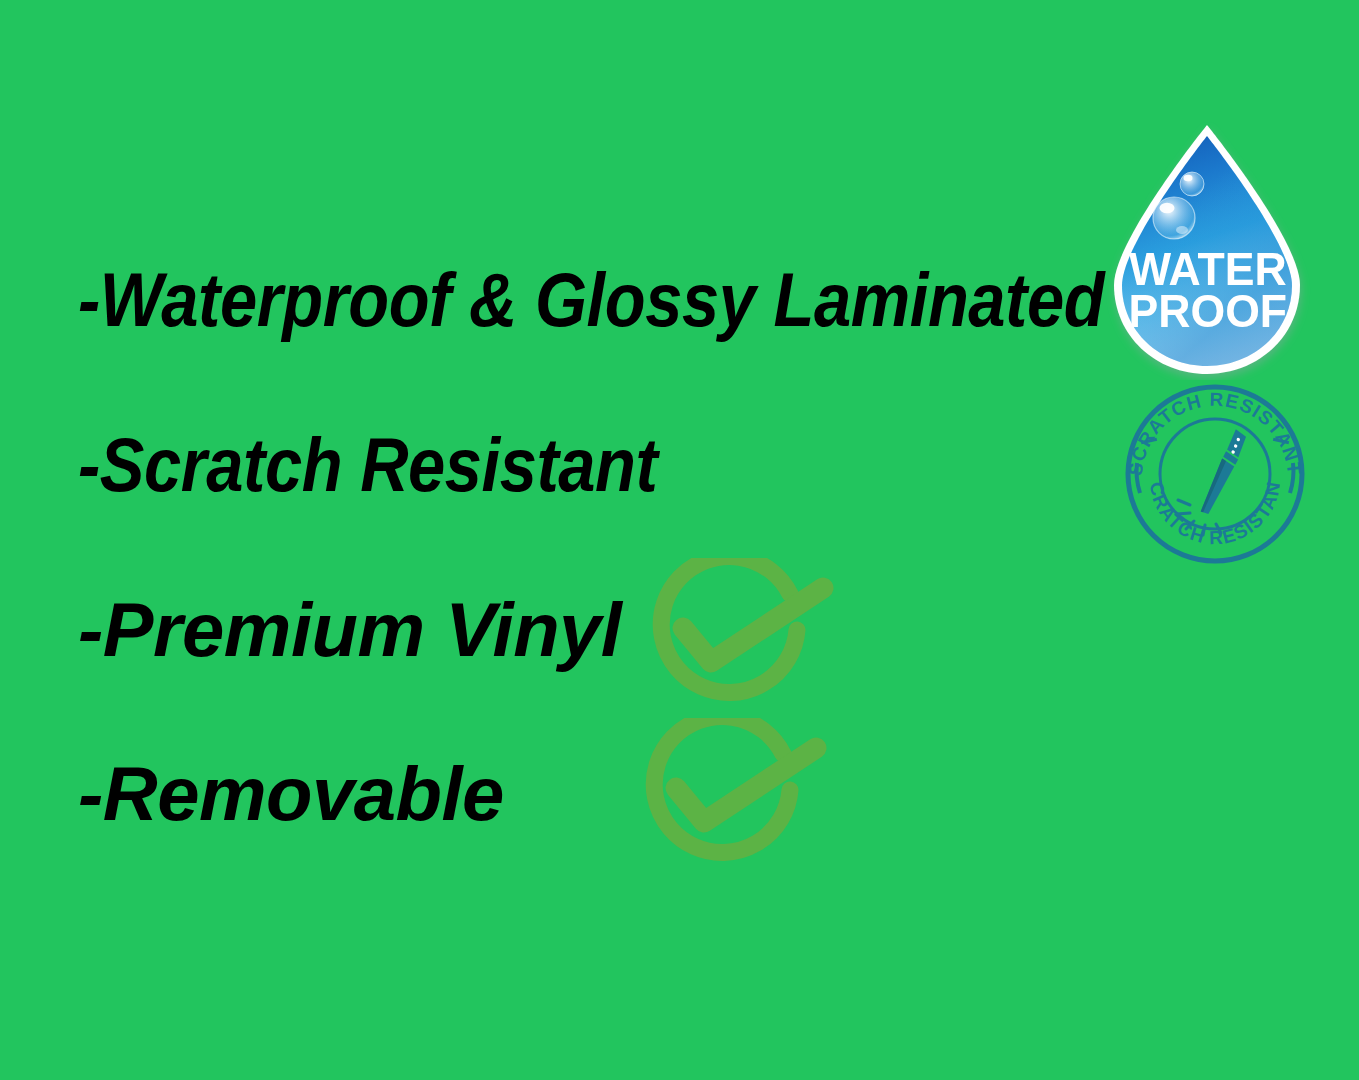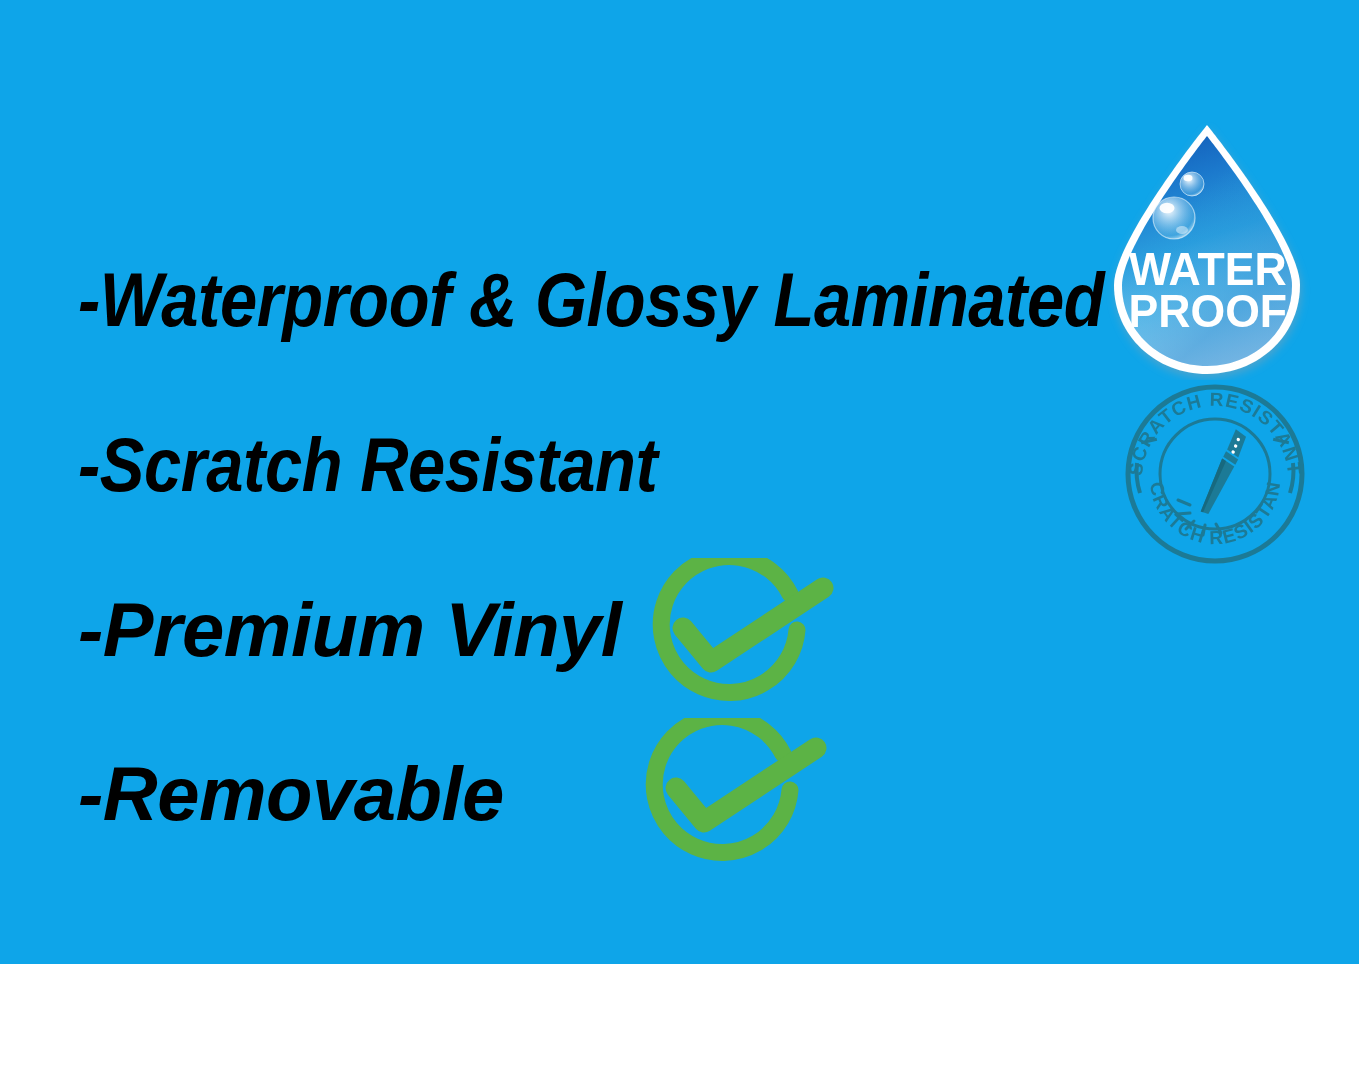--- a/index.html
+++ b/index.html
@@ -6,22 +6,22 @@
     margin: 0;
     padding: 0;
     background: #ffffff;
   }
   body {
     font-family: "Liberation Sans", sans-serif;
   }
   #canvas {
     position: relative;
     width: 1359px;
-    height: 964px;
-    background: #0ea5e9;
+    height: 1080px;
+    background: #22c55e;
     overflow: hidden;
   }
 
   
   .feature-line {
     position: absolute;
     left: 78px;
     color: #000000;
     font-family: "Liberation Sans", sans-serif;
     font-weight: bold;

